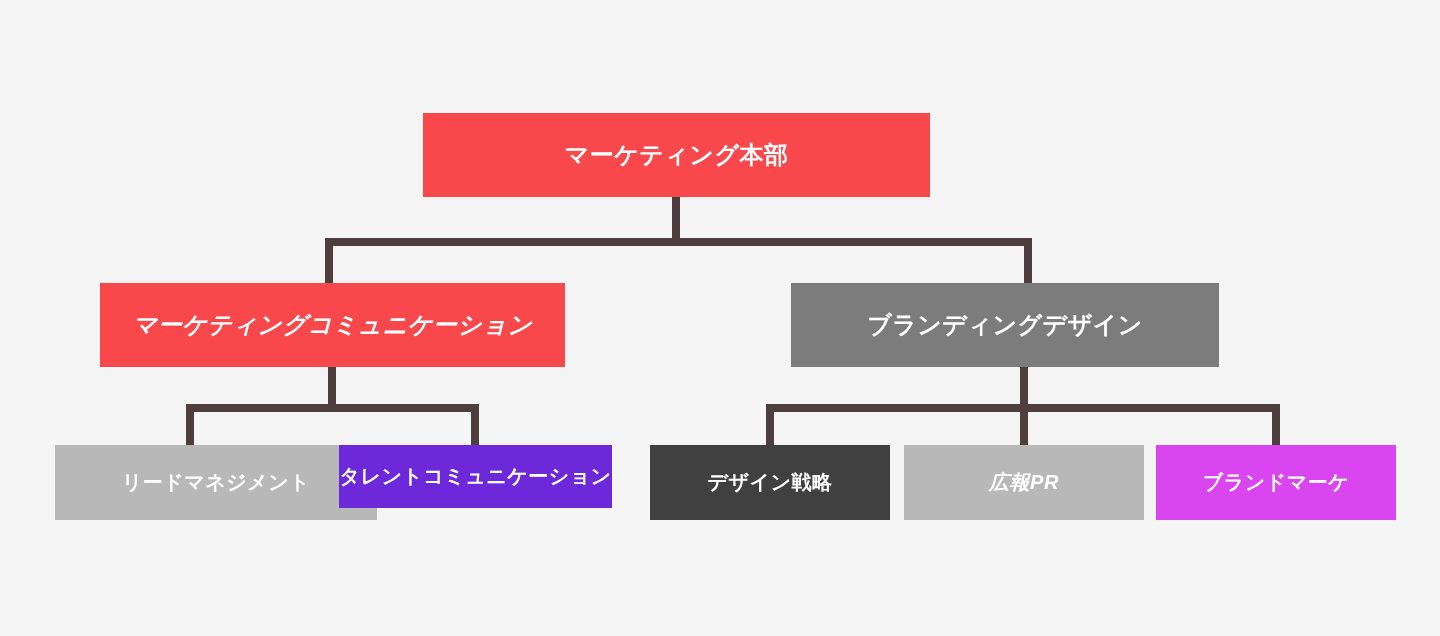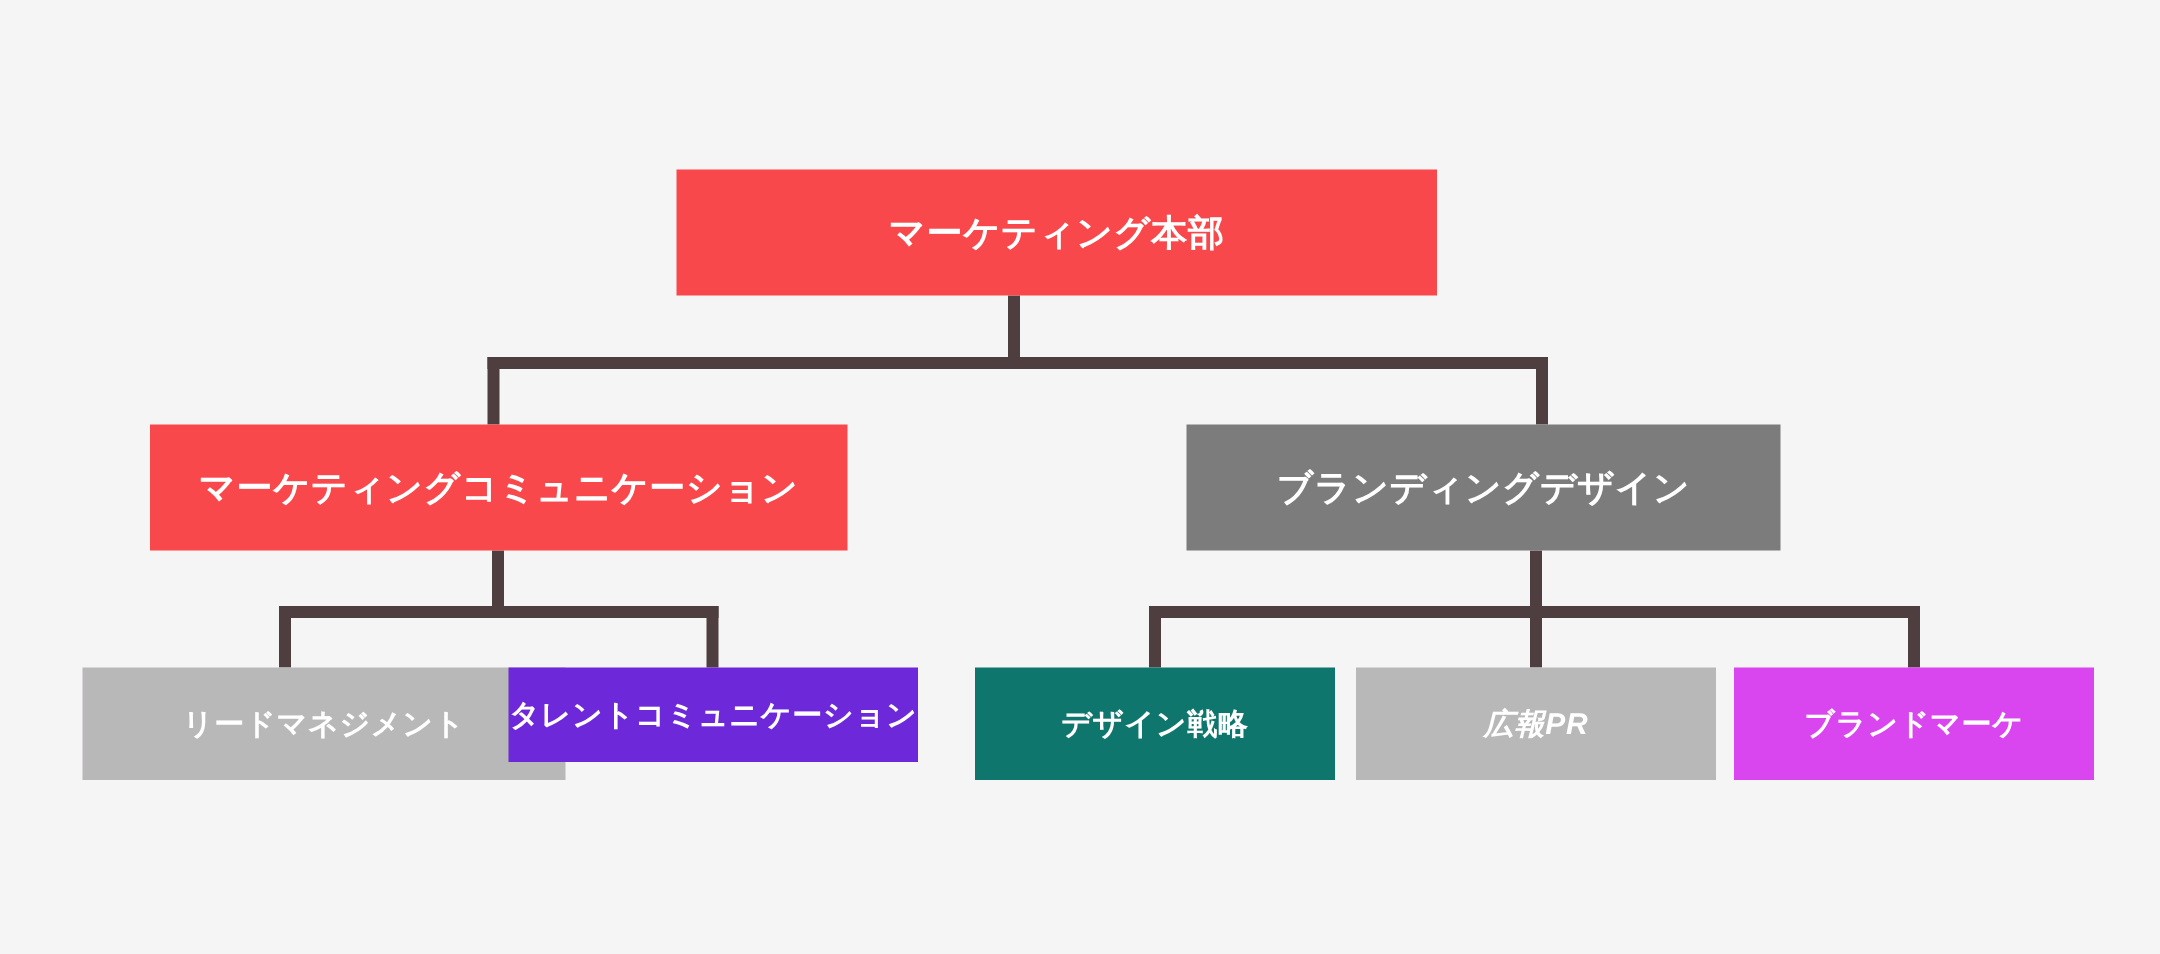--- a/index.html
+++ b/index.html
@@ -51,29 +51,29 @@
   <div class="line" style="left:328px; top:367px; width:8px; height:45px;"></div>
   <div class="line" style="left:186px; top:404px; width:293px; height:8px;"></div>
   <div class="line" style="left:186px; top:404px; width:8px; height:41px;"></div>
   <div class="line" style="left:471px; top:404px; width:8px; height:41px;"></div>
 
   <div class="line" style="left:1020px; top:367px; width:8px; height:78px;"></div>
   <div class="line" style="left:766px; top:404px; width:514px; height:8px;"></div>
   <div class="line" style="left:766px; top:404px; width:8px; height:41px;"></div>
   <div class="line" style="left:1272px; top:404px; width:8px; height:41px;"></div>
 
-  <div class="node fs-24" style="left: 423px; top: 113px; width: 507px; height: 84px; background: rgb(248, 72, 75); color: rgb(255, 255, 255); margin-left: 28px;">マーケティング本部</div>
+  <div class="node fs-24" style="left: 423px; top: 113px; width: 507px; height: 84px; background: rgb(248, 72, 75); color: rgb(255, 255, 255);">マーケティング本部</div>
 
-  <div class="node fs-24" style="left: 100px; top: 283px; width: 465px; height: 84px; background: rgb(248, 72, 75); color: rgb(255, 255, 255);">マーケティングコミュニケーション</div>
+  <div class="node fs-24" style="left: 100px; top: 283px; width: 465px; height: 84px; background: rgb(248, 72, 75); color: rgb(255, 255, 255); font-style: italic;">マーケティングコミュニケーション</div>
 
-  <div class="node fs-24" style="left: 791px; top: 283px; width: 396px; height: 84px; background: rgb(125, 124, 125); color: rgb(255, 255, 255);">ブランディングデザイン</div>
+  <div class="node fs-24" style="left: 791px; top: 283px; width: 428px; height: 84px; background: rgb(125, 124, 125); color: rgb(255, 255, 255);">ブランディングデザイン</div>
 
   <div class="node fs-20" style="left: 55px; top: 445px; width: 322px; height: 75px; background: rgb(185, 184, 185); color: rgb(255, 255, 255);">リードマネジメント</div>
 
   <div class="node fs-20" style="left: 339px; top: 445px; width: 273px; height: 63px; background: #6d28d9; color: rgb(255, 255, 255);">タレントコミュニケーション</div>
 
-  <div class="node fs-20" style="left: 650px; top: 445px; width: 240px; height: 75px; background: #0f766e; color: rgb(255, 255, 255);">デザイン戦略</div>
+  <div class="node fs-20" style="left: 650px; top: 445px; width: 240px; height: 75px; background: #404040; color: rgb(255, 255, 255);">デザイン戦略</div>
 
   <div class="node fs-20" style="left: 904px; top: 445px; width: 240px; height: 75px; background: rgb(185, 184, 185); color: rgb(255, 255, 255); font-style: italic;">広報PR</div>
 
   <div class="node fs-20" style="left: 1156px; top: 445px; width: 240px; height: 75px; background: #d946ef; color: rgb(255, 255, 255);">ブランドマーケ</div>
 
 </div>
 
 </body></html>

